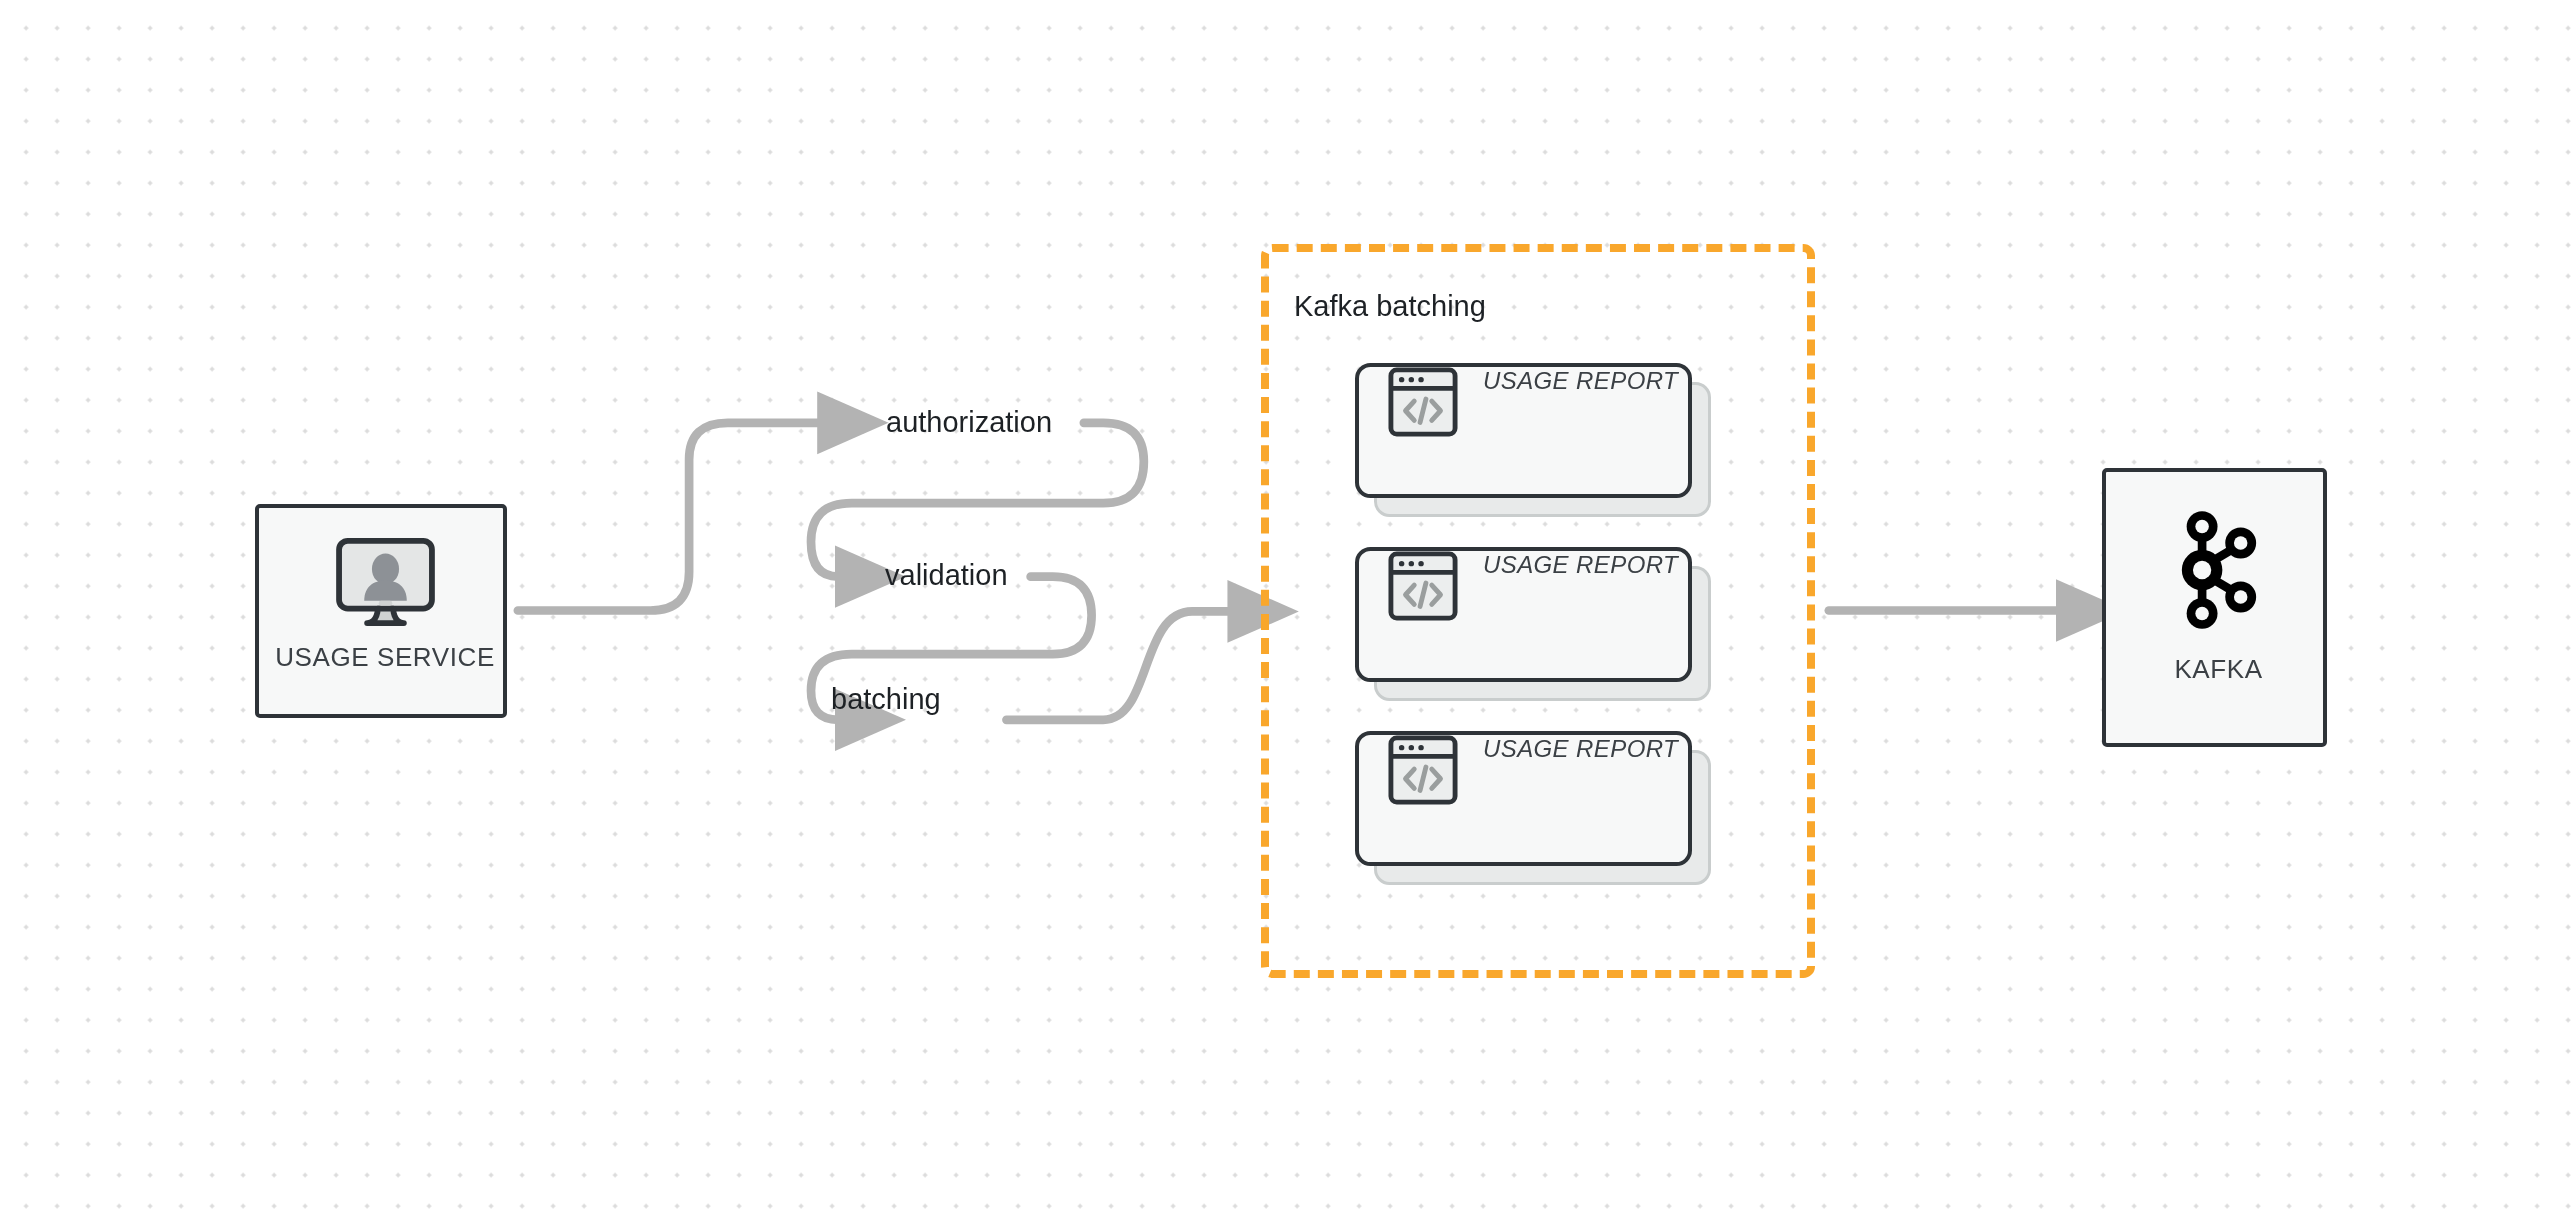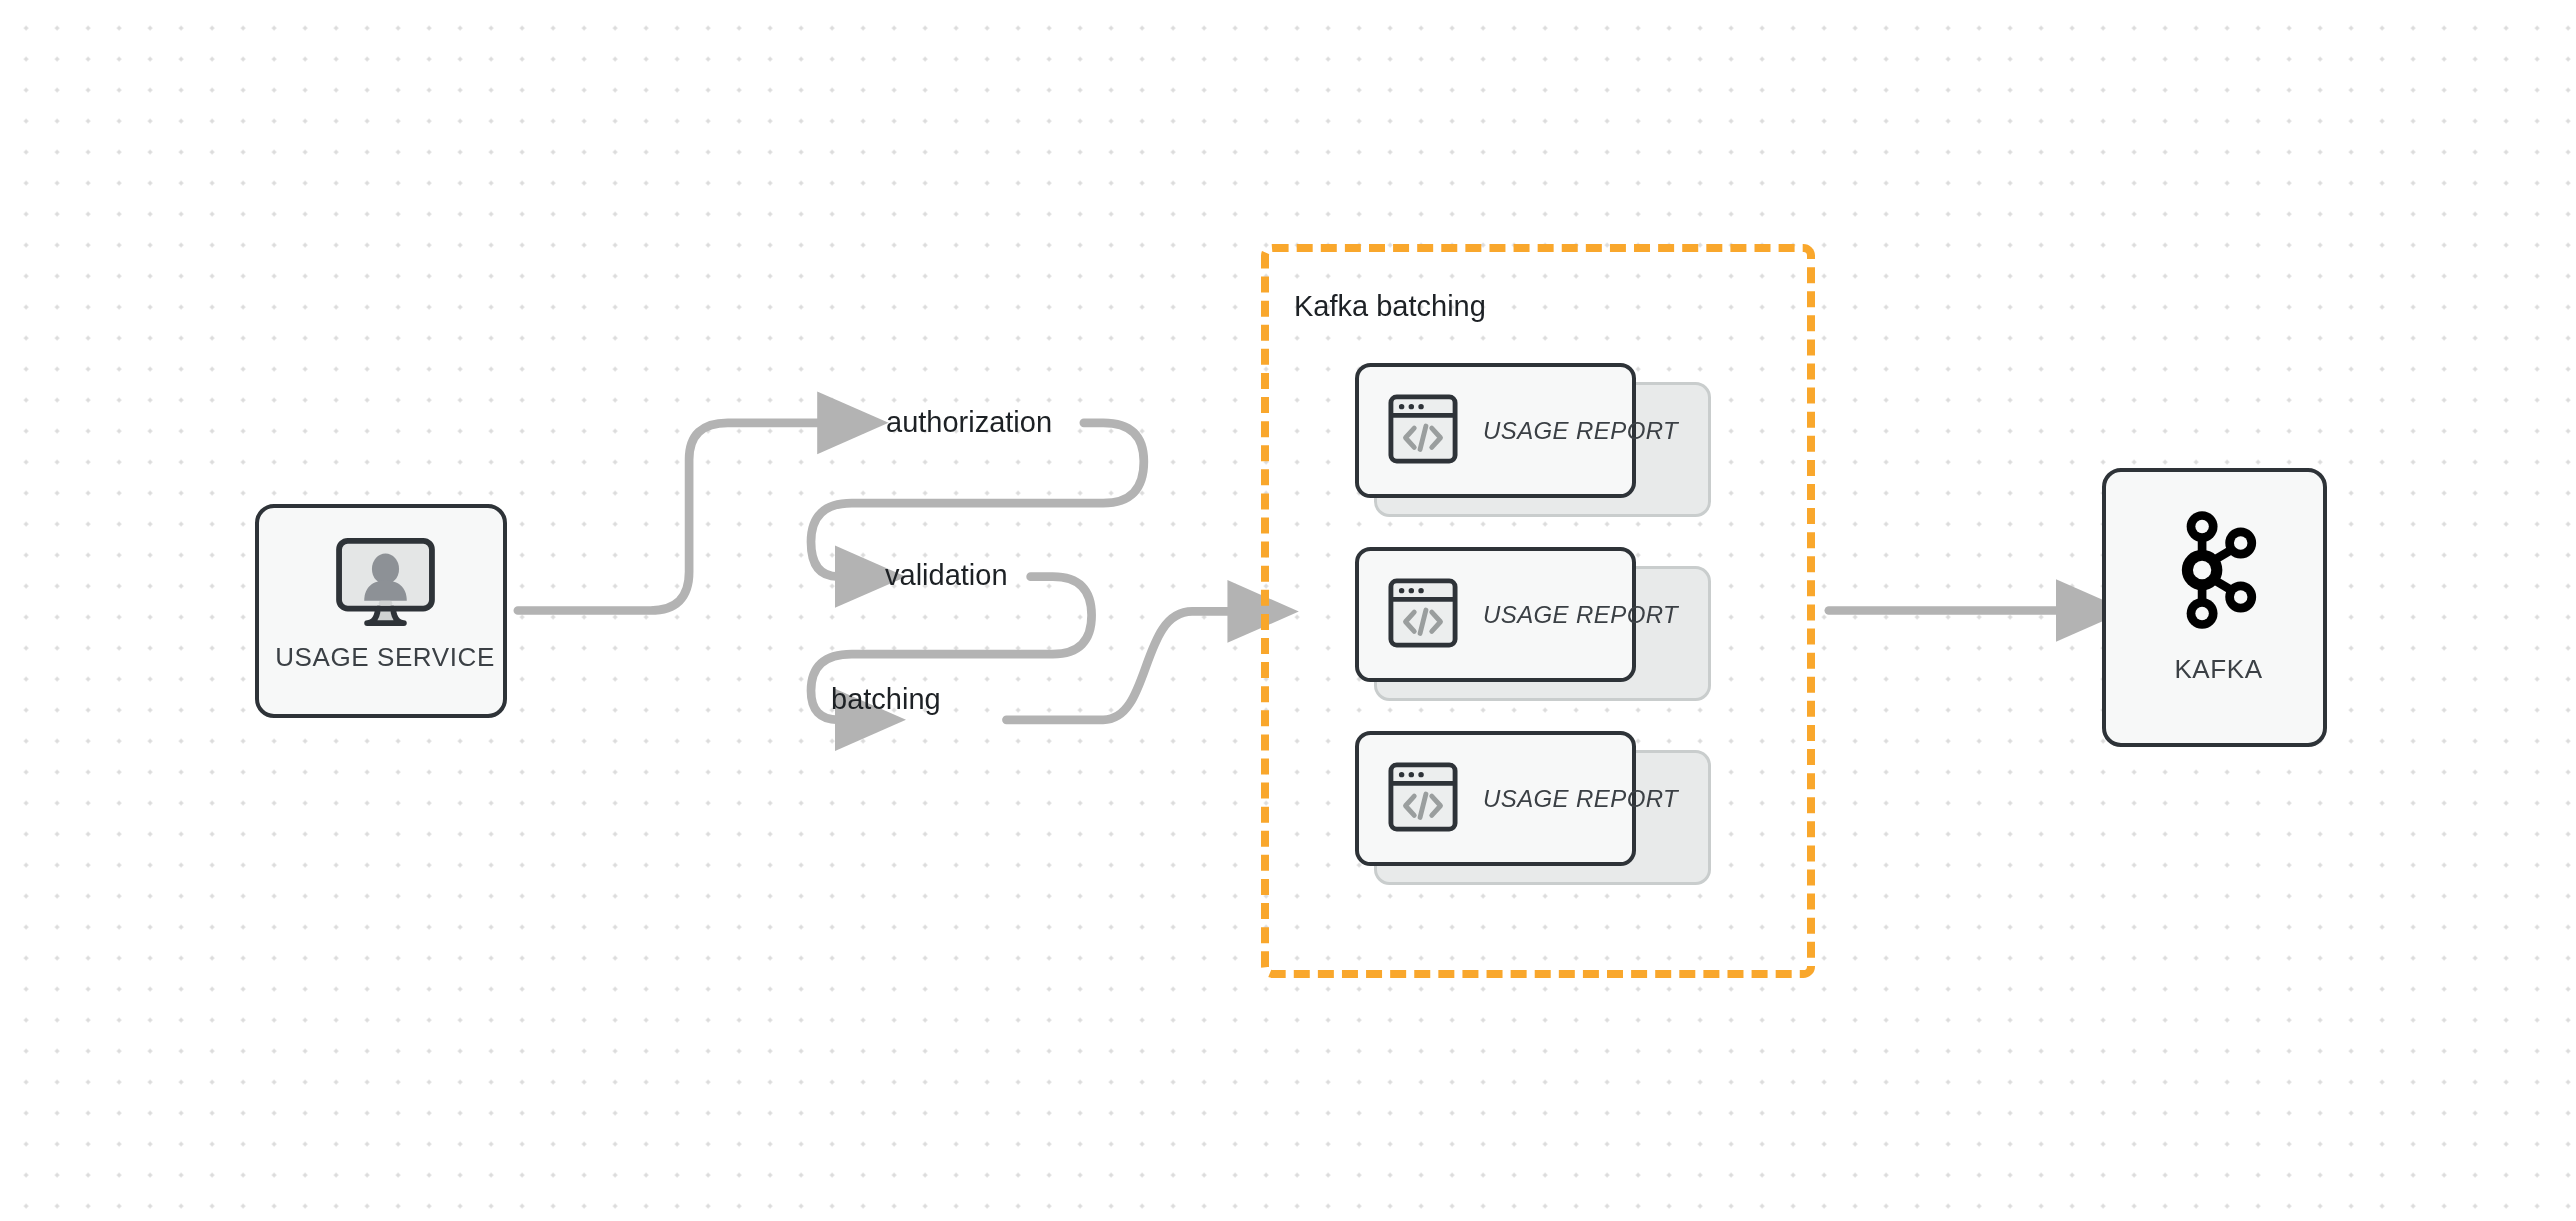--- a/index.html
+++ b/index.html
@@ -25,21 +25,21 @@
     height: 1221px;
     pointer-events: none;
   }
 
   
   .node {
     position: absolute;
     box-sizing: border-box;
     background: #f7f8f8;
     border: 4.8px solid #2e3338;
-    border-radius: 19px;
+    border-radius: 5px;
     display: flex;
     flex-direction: column;
     align-items: center;
     padding-left: 8px;
   }
   .node-label {
     font-size: 26px;
     color: #3b4045;
     letter-spacing: 0.6px;
     white-space: nowrap;
@@ -106,28 +106,28 @@
     height: 135px;
     box-sizing: border-box;
     background: #e8eaea;
     border: 3.9px solid #c9cdcd;
     border-radius: 15.5px;
   }
   .report-card .card-front {
     position: absolute;
     left: 0;
     top: 0;
-    width: 281px;
+    width: 337px;
     height: 135px;
     box-sizing: border-box;
     background: #f7f8f8;
     border: 4.8px solid #2e3338;
     border-radius: 15.5px;
     display: flex;
-    align-items: center;
+    align-items: flex-start;
   }
   .report-card .code-icon { margin-left: 29px; flex: 0 0 auto; }
   .report-card .card-label {
     margin-left: 25px;
     font-size: 24px;
     font-style: italic;
     color: #3b4045;
     letter-spacing: 0.4px;
     white-space: nowrap;
   }

